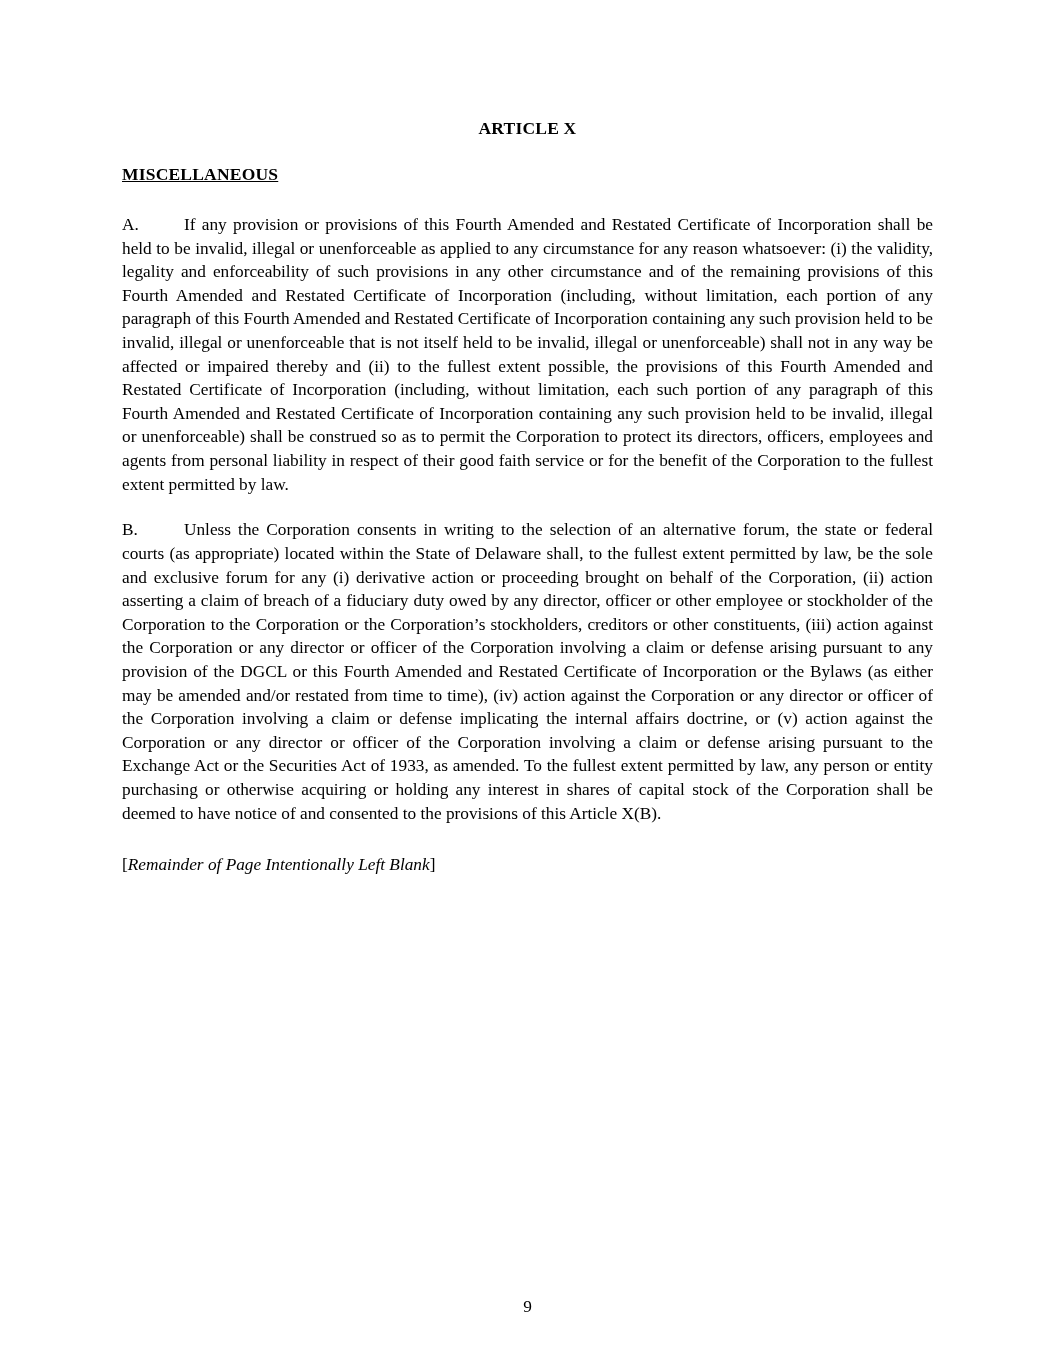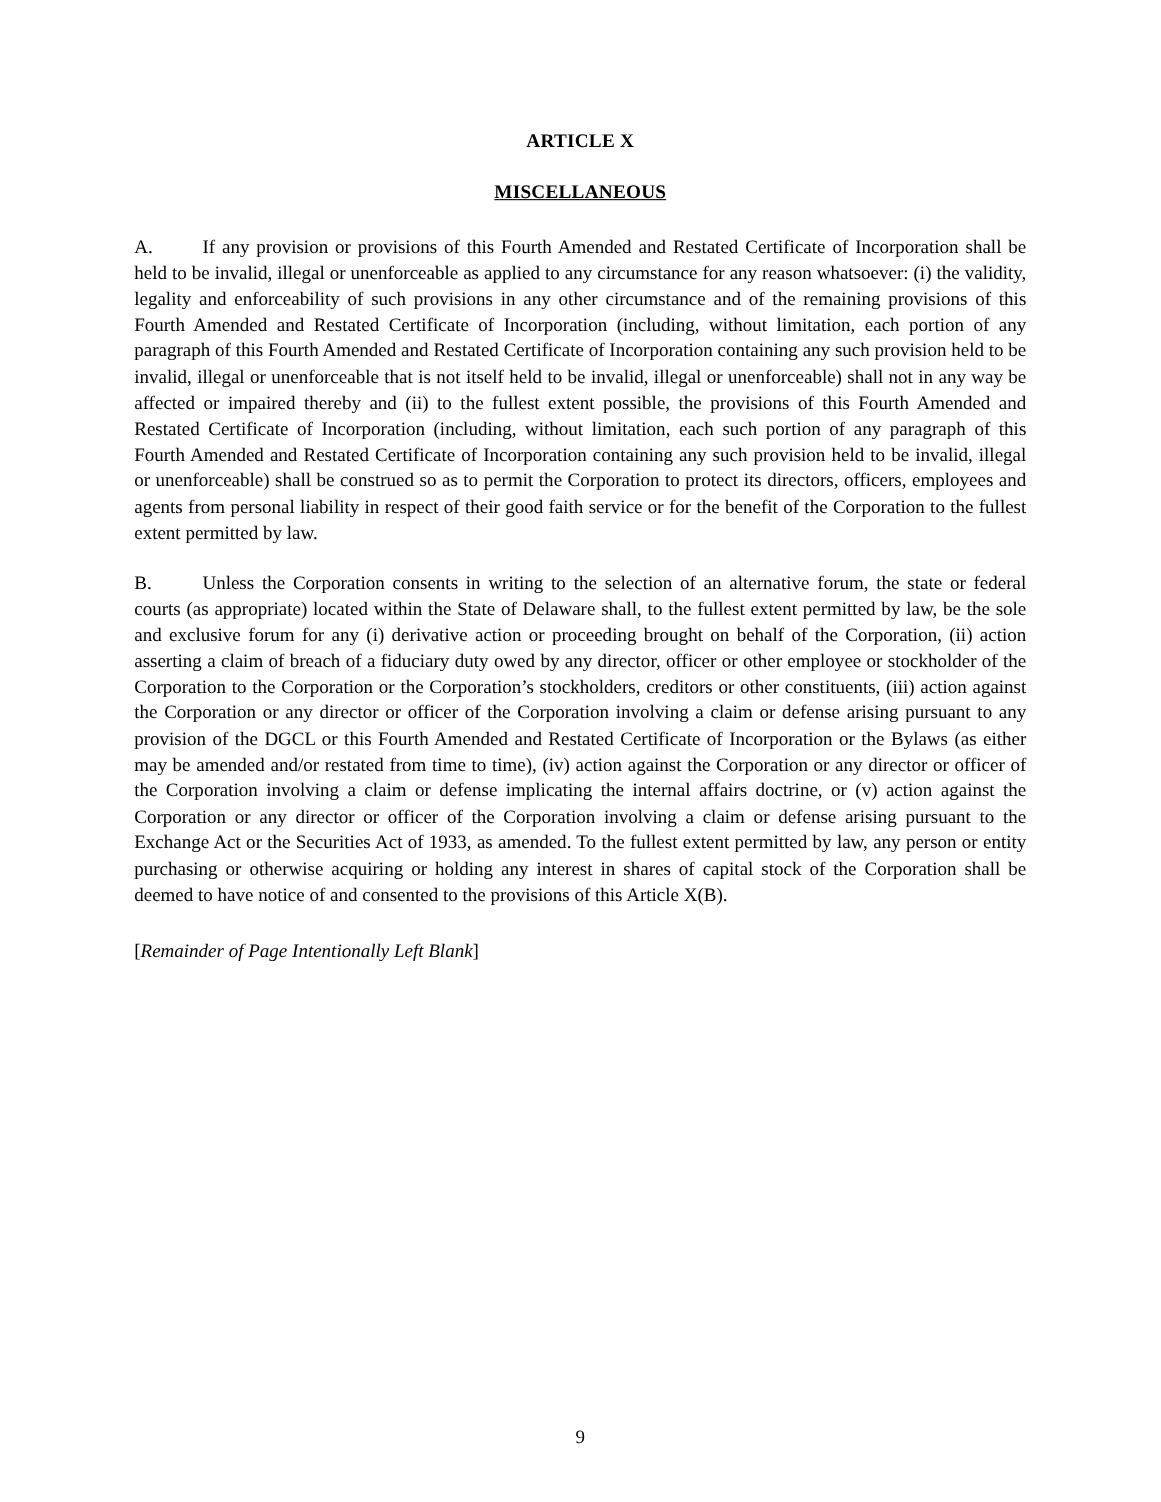--- a/index.html
+++ b/index.html
@@ -23,21 +23,21 @@
     border-radius: 23px;
   }
   .article-title {
     text-align: center;
     font-weight: bold;
     font-size: 17.5px;
     letter-spacing: 0.2px;
     margin: 0 0 25px 0;
   }
   .section-heading {
-    text-align: center;
+    text-align: left;
     font-weight: bold;
     font-size: 17.5px;
     text-decoration: underline;
     letter-spacing: 0.2px;
     margin: 0 0 28px 0;
   }
   .para {
     font-size: 17.3px;
     line-height: 1.365;
     text-align: justify;

